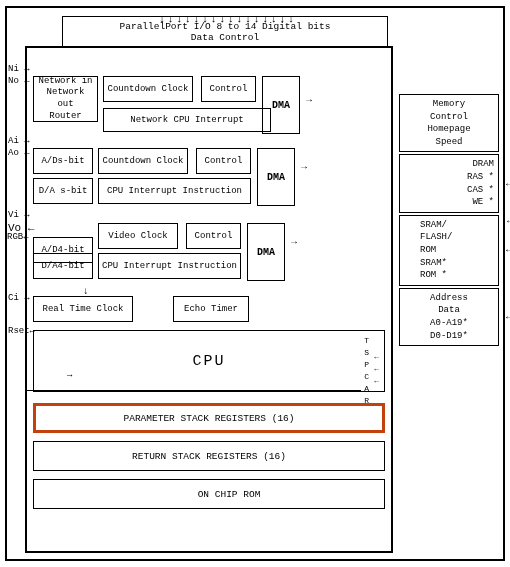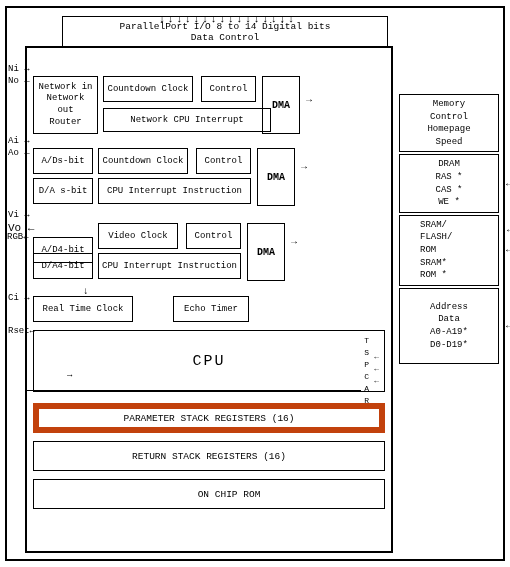--- a/index.html
+++ b/index.html
@@ -80,21 +80,21 @@
       justify-content: center;
       font-size: 13px;
       letter-spacing: 1px;
     }
     .param-box {
       position: absolute;
       top: 355px;
       left: 6px;
       right: 6px;
       height: 30px;
-      border: 6px solid #c2410c;
+      border: 3px solid #c2410c;
       display: flex;
       align-items: center;
       justify-content: center;
       font-size: 9.5px;
     }
     .return-box {
       position: absolute;
       top: 393px;
       left: 6px;
       right: 6px;
@@ -123,21 +123,21 @@
     .comp-box {
       border: 1px solid #000;
       display: inline-flex;
       align-items: center;
       justify-content: center;
       text-align: center;
       position: absolute;
     }
     
     .net-router {
-      top: 0; left: 0; width: 65px; height: 58px;
+      top: 0; left: 0; width: 65px; height: 46px;
       font-size: 9px; text-align: center; padding: 2px;
     }
     .net-countdown {
       top: 0; left: 70px; width: 90px; height: 26px;
       font-size: 9px;
     }
     .net-control {
       top: 0; left: 168px; width: 55px; height: 26px;
       font-size: 9px;
     }
@@ -324,31 +324,31 @@
   </div>
 
   <div style="position:absolute; top:38px; right:4px; width:100px;margin-top:48px;">
 
     <div style="border:1px solid #000; padding:3px 4px; text-align:center; font-size:9px; margin-bottom:2px; line-height:1.4;">
       <span>Memory<br>Control<br>Homepage<br>Speed</span>
       
       <span style="position:absolute; right:-14px; top:50%; transform:translateY(-50%); font-size:10px;">←</span>
     </div>
 
-    <div style="border:1px solid #000; padding:3px 4px; text-align:center; font-size:9px; margin-bottom:2px; line-height:1.4; position:relative;">
+    <div style="border:1px solid #000; padding:3px 4px; text-align:right; font-size:9px; margin-bottom:2px; line-height:1.4; position:relative;">
       <span>DRAM<br>RAS *<br>CAS *<br>WE  *</span>
       <span style="position:absolute; right:-14px; top:50%; transform:translateY(-50%); font-size:10px;">←</span>
     </div>
 
     <div style="border:1px solid #000; padding:3px 20px; text-align:left; font-size:9px; margin-bottom:2px; line-height:1.4; position:relative;">
       <span>SRAM/<br>FLASH/<br>ROM<br>SRAM*<br>ROM  *</span>
       <span style="position:absolute; right:-14px; top:50%; transform:translateY(-50%); font-size:10px;">←</span>
     </div>
 
-    <div style="border:1px solid #000; padding:12px 4px; text-align:center; font-size:9px; margin-bottom:2px; line-height:1.4; position:relative;">
+    <div style="border:1px solid #000; padding:3px 4px; text-align:center; font-size:9px; margin-bottom:2px; line-height:1.4; position:relative;">
       <span>Address<br>Data<br>A0-A19*<br>D0-D19*</span>
       <span style="position:absolute; right:-14px; top:50%; transform:translateY(-50%); font-size:10px;">←</span>
     </div>
 
   </div>
 
   <div style="position:absolute; top:56px; left:1px; font-size:9px;">
     <span>Ni →</span>
   </div>
   <div style="position:absolute; top:68px; left:1px; font-size:9px;">

